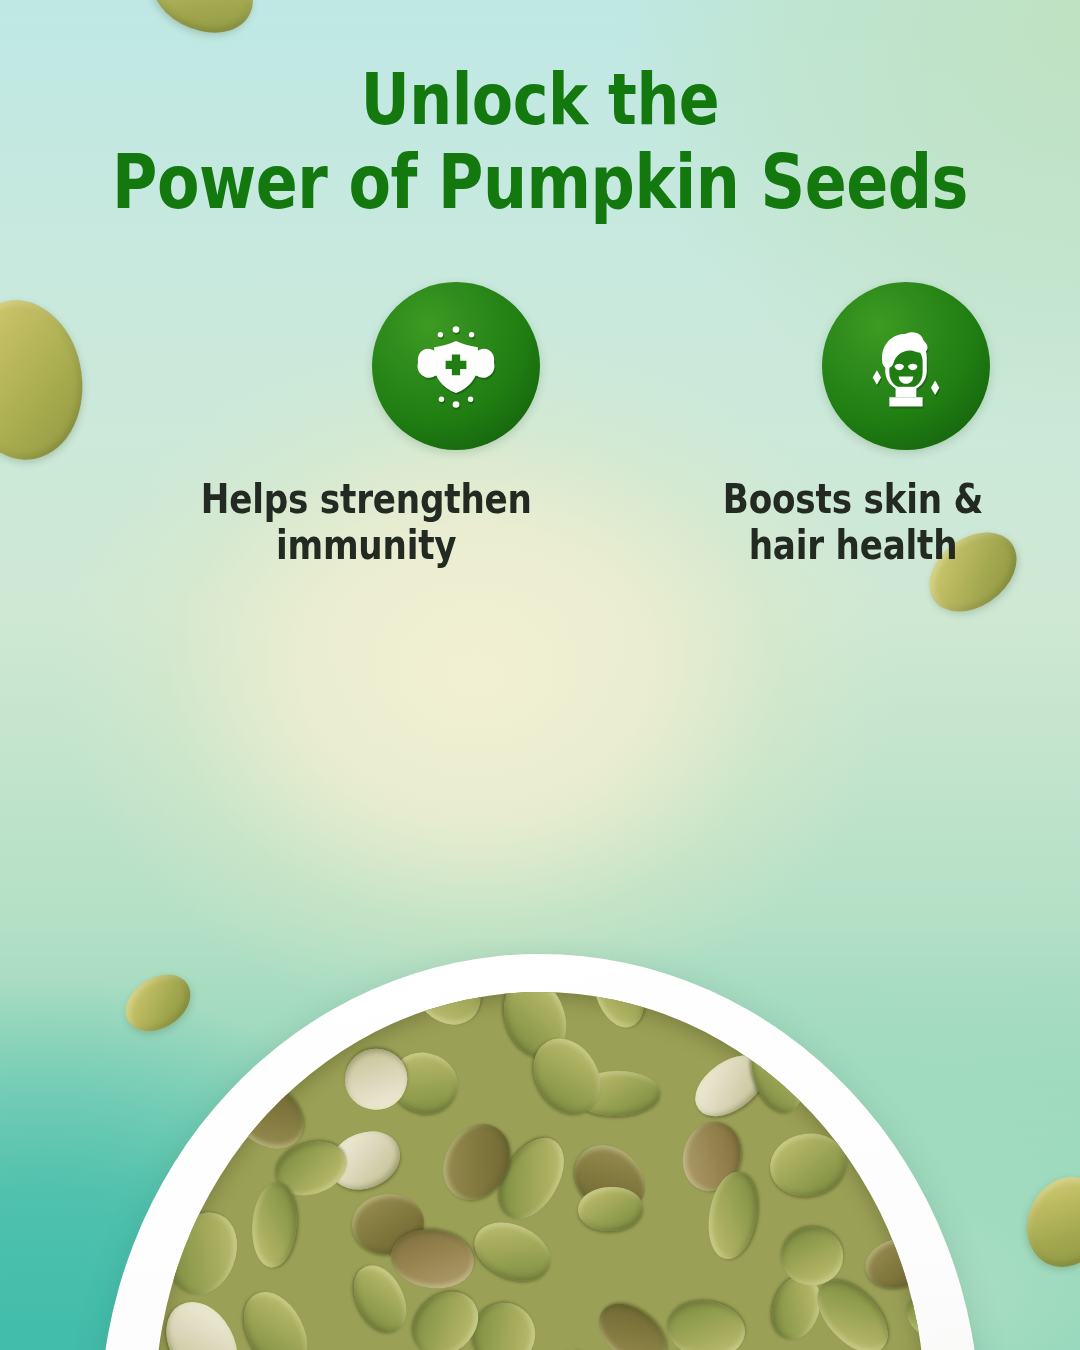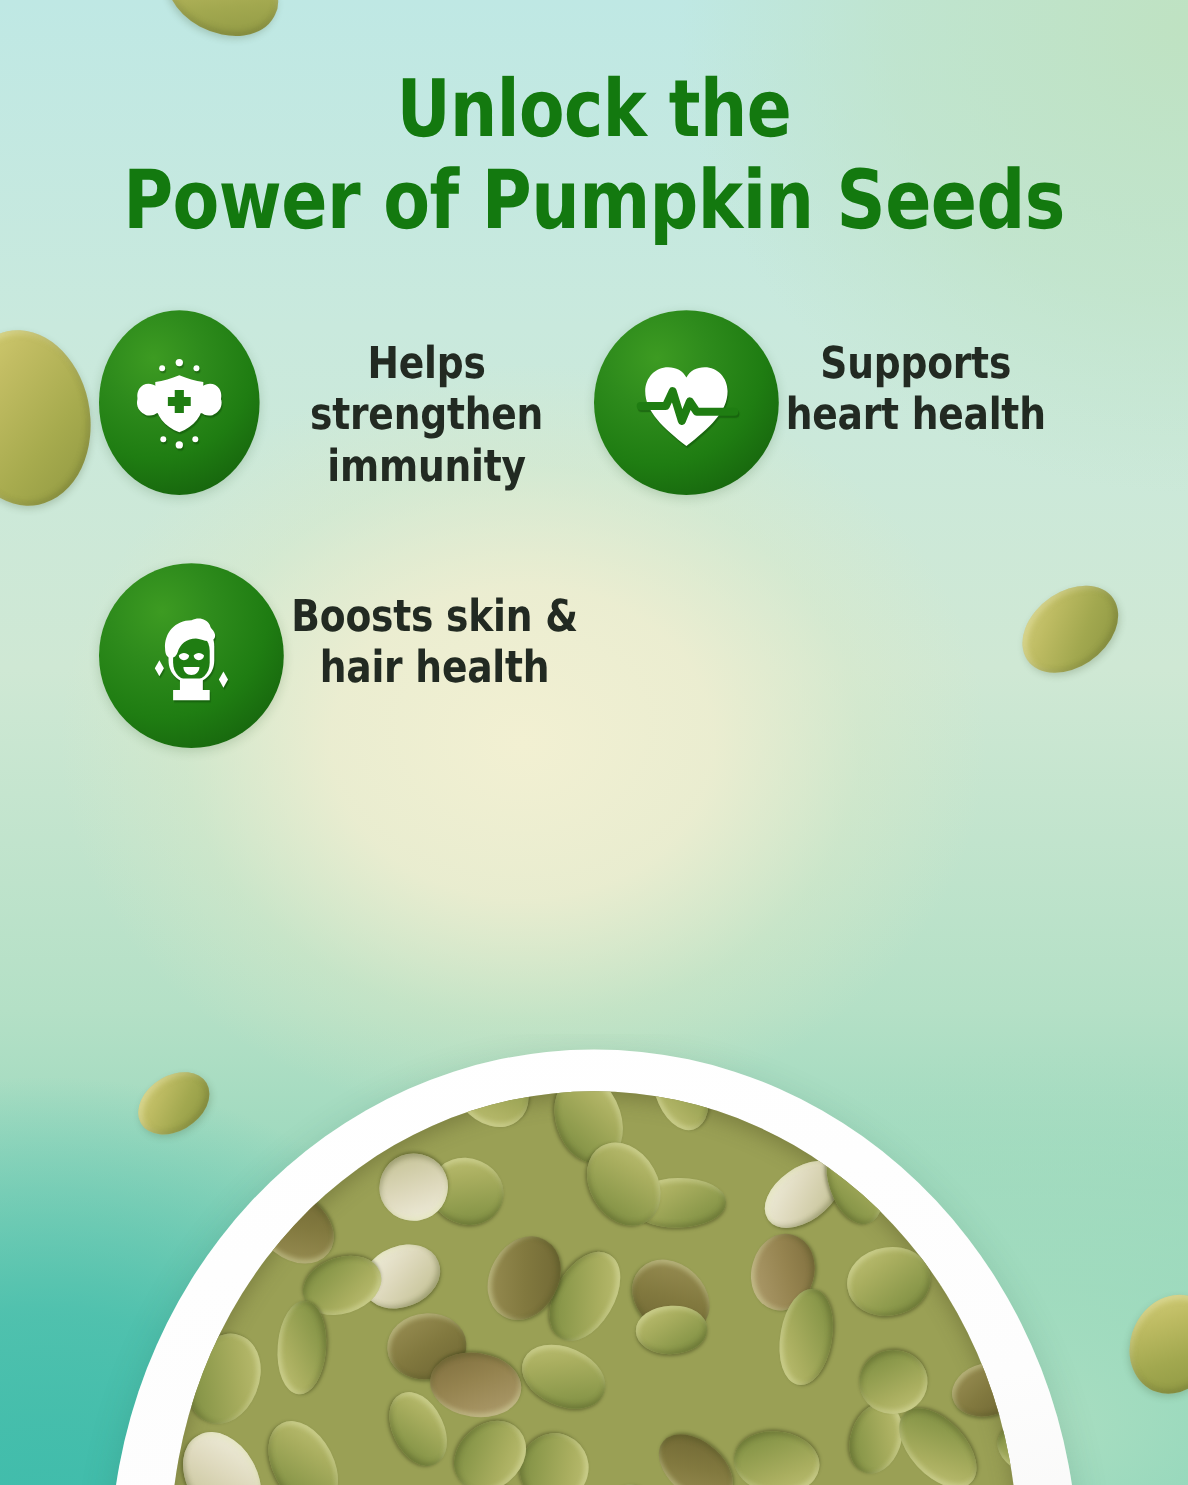--- a/index.html
+++ b/index.html
@@ -44,21 +44,21 @@
     transform:scaleX(.93); transform-origin:center top;
   }
   .headline .l1 { display:block; }
   .headline .l2 { display:block; font-size:74px; }
 
   
   .benefits {
     position:absolute; left:90px; top:282px; width:900px;
     display:grid; grid-template-columns:1fr 1fr; row-gap:62px; column-gap:0;
   }
-  .benefit { display:flex; flex-direction:row; align-items:flex-start; }
+  .benefit { display:flex; flex-direction:column; align-items:flex-end; }
 
   .badge {
     width:168px; height:168px; border-radius:50%;
     background:
       radial-gradient(circle at 34% 26%, #3d9b22 0%, #2e8b1c 28%, #1f7d12 58%, #18690e 80%, #11550b 100%);
     box-shadow:0 3px 10px rgba(30,80,20,.18);
     display:flex; align-items:center; justify-content:center;
     position:relative;
   }
   .badge svg { width:104px; height:104px; display:block;
@@ -163,32 +163,20 @@
           <circle cx="64" cy="82" r="2.6"></circle>
         </svg>
       </div>
       <div class="blabel">
         <span>Helps strengthen</span>
         <span>immunity</span>
       </div>
     </div>
 
 
-    <div class="benefit">
-      <div class="badge">
-        <svg viewBox="0 0 100 100">
-          <path d="M50 88C30 72 14 58 14 40c0-12 9-21 20-21 7 0 13 3 16 9 3-6 9-9 16-9 11 0 20 9 20 21 0 18-16 32-36 48z" fill="#ffffff"></path>
-          <path d="M10 53h22l6-13 8 26 7-17 6 9h33" fill="none" stroke="#1f7d12" stroke-width="7" stroke-linecap="round" stroke-linejoin="round"></path>
-        </svg>
-      </div>
-      <div class="blabel">
-        <span>Supports</span>
-        <span>heart health</span>
-      </div>
-    </div>
 
     <div class="benefit">
       <div class="badge">
         <svg viewBox="0 0 100 100" fill="#ffffff">
 
           <path d="M30 42c0-12 9-20 20-20s20 8 20 20v12c0 12-9 20-20 20s-20-8-20-20z"></path>
           <path d="M34 46c0-10 7-16 16-16s16 6 16 16v10c0 10-7 16-16 16s-16-6-16-16z" fill="#1f7d12"></path>
 
           <path d="M27 44c-1-14 9-25 23-25 9 0 15 3 19 9 3 4 2 8-2 9-5 1-9-2-13-2-8 0-14 5-16 12-1 3-3 5-6 5-3 0-5-3-5-8z"></path>
           <path d="M50 19c7-3 13-1 16 4 2 4 0 8-4 9-3 1-5-1-6-4-1-4-3-7-6-9z"></path>

